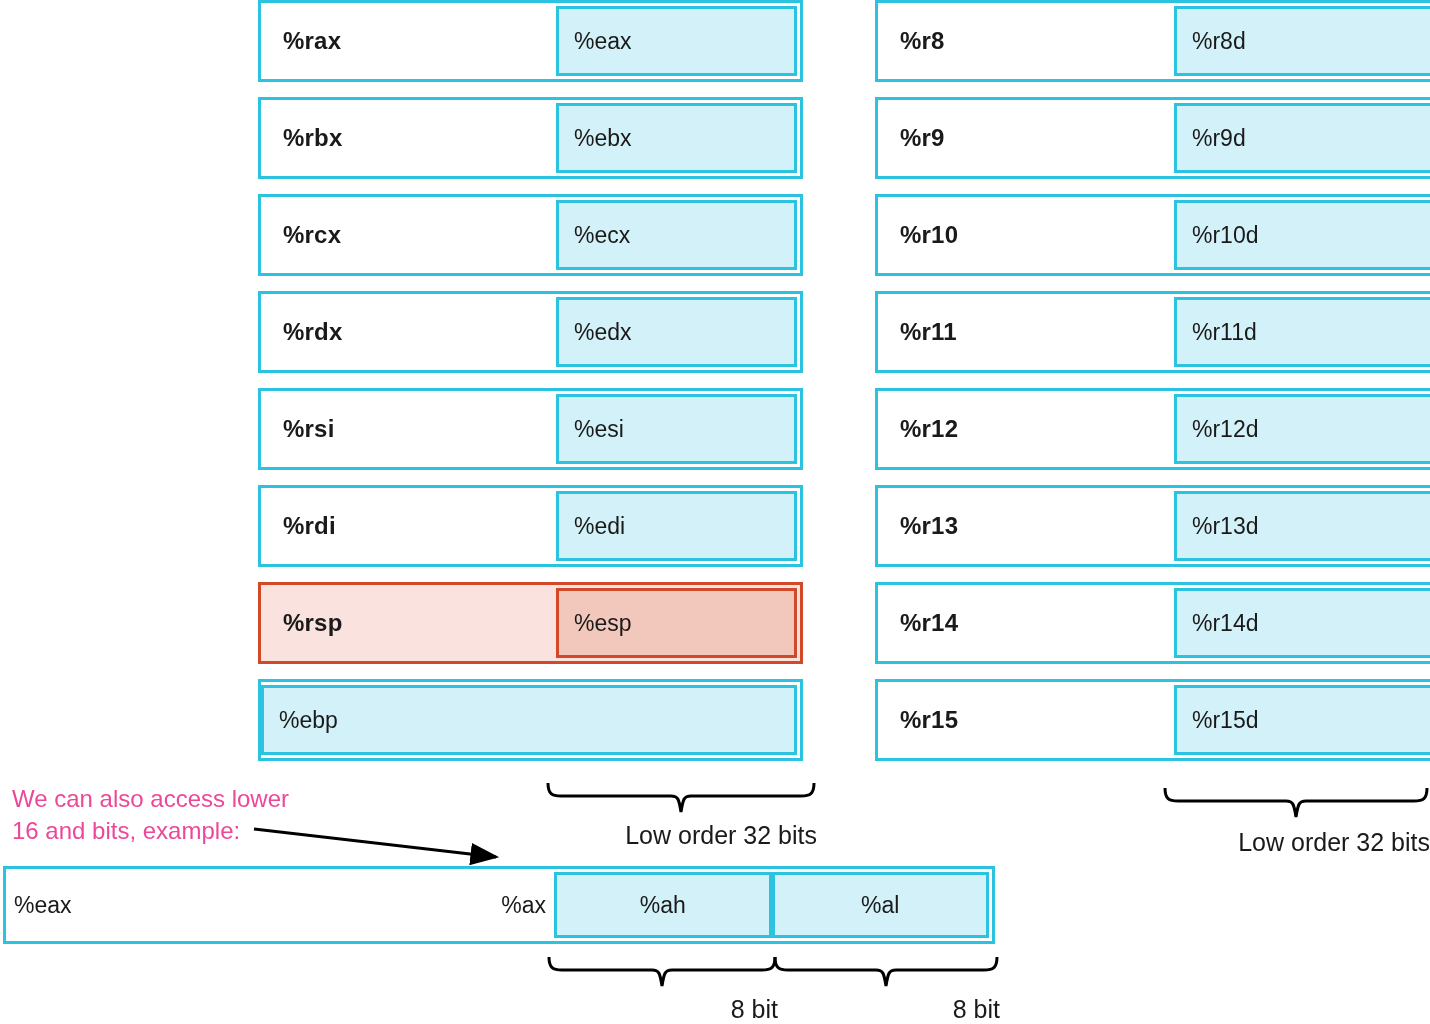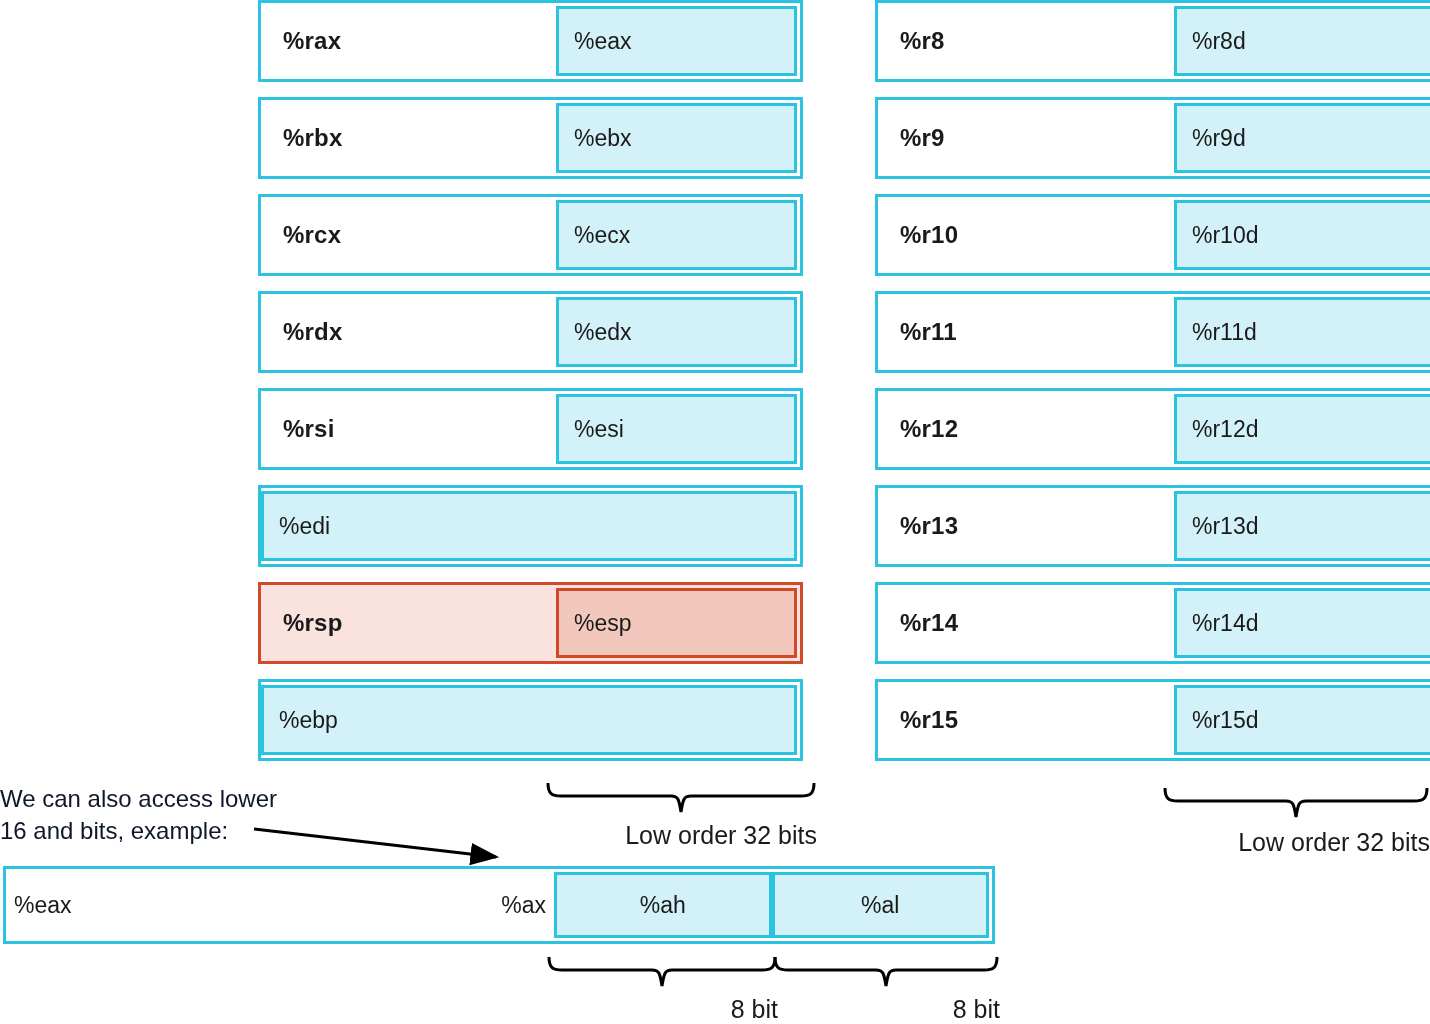--- a/index.html
+++ b/index.html
@@ -66,26 +66,26 @@
   }
   .reg-row.highlight .reg-32 {
     border-color: #d2492a;
     background: #f2c7bc;
     text-align: right;
   }
 
   
   #annotation-text {
     position: absolute;
-    left: 0;
+    left: 12px;
     top: 783px;
     width: 310px;
     font-size: 24px;
     line-height: 32px;
-    color: #0f172a;
+    color: #ec4899;
     white-space: pre-line;
   }
 
   
   #annotation-arrow {
     position: absolute;
     left: 250px;
     top: 800px;
     width: 280px;
     height: 70px;
@@ -172,20 +172,21 @@
     <div class="reg-64">%rdx</div>
     <div class="reg-32">%edx</div>
   </div>
 
   <div class="reg-row">
     <div class="reg-64">%rsi</div>
     <div class="reg-32">%esi</div>
   </div>
 
   <div class="reg-row">
+    <div class="reg-64">%rdi</div>
     <div class="reg-32">%edi</div>
   </div>
 
   <div class="reg-row highlight">
     <div class="reg-64">%rsp</div>
     <div class="reg-32">%esp</div>
   </div>
 
   <div class="reg-row">
     <div class="reg-32">%ebp</div>

